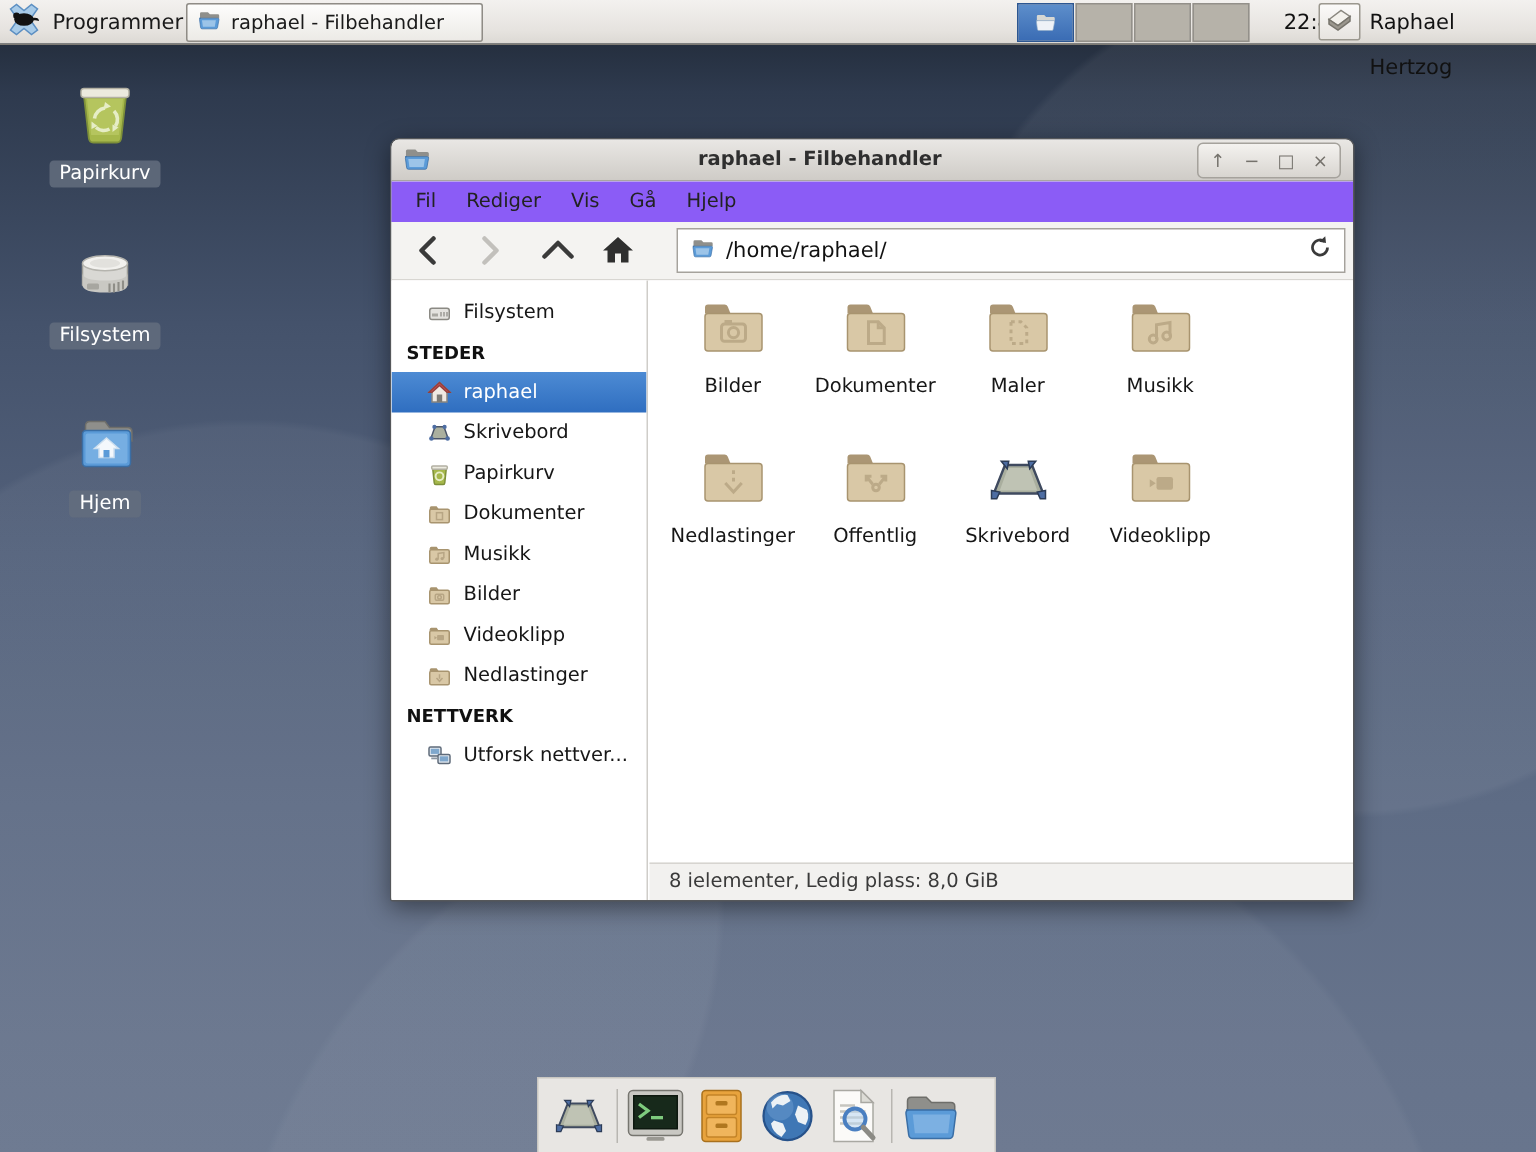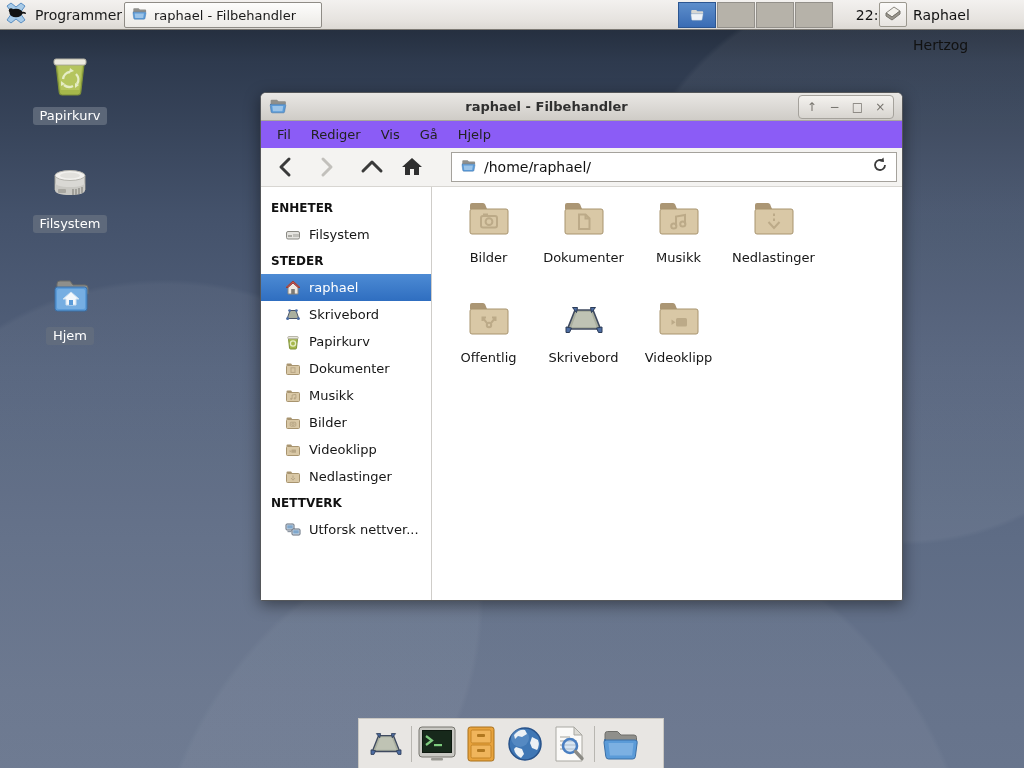--- a/index.html
+++ b/index.html
@@ -269,21 +269,20 @@
             <path d="M13 8 a5 5 0 1 1 -2-4" stroke="#3a3a3a" stroke-width="1.8" fill="none"></path>
             <path d="M11.5 0.5 l0.5 4.5-4.5-0.8z" fill="#3a3a3a"></path>
           </svg>
         </span>
       </div>
     </div>
 
     <div class="win-body">
 
       <div class="sidebar">
-        <div class="sb-header">ENHETER</div>
         <div class="sb-item">
           <svg width="16" height="16" viewBox="0 0 16 16">
             <rect x="1.5" y="4.5" width="13" height="7.5" rx="1.5" fill="#e4e3df" stroke="#8b8a84"></rect>
             <g stroke="#9b9a94" stroke-width="1">
                 <line x1="9" y1="7" x2="9" y2="10"></line>
                 <line x1="11" y1="7" x2="11" y2="10"></line>
                 <line x1="13" y1="7" x2="13" y2="10"></line>
               </g>
             <rect x="3" y="8" width="4" height="2" fill="#aaa9a3"></rect>
           </svg>
@@ -398,20 +397,30 @@
               <path d="M5 13 v-4 q0-2 2-2 h11 q1.6 0 2.2 1.5 l1.8 4.5z" fill="#ab9674"></path>
               <rect x="5" y="13" width="38" height="25" rx="2" fill="#d9c8a6" stroke="#a8946f"></rect>
               <g fill="none" stroke="#bcaa88" stroke-width="2">
                 <path d="M19 18.5 h6.5 l4 4 V33 h-10.5z"></path>
                 <path d="M25.5 18.5 v4 h4"></path>
               </g>
             </svg>
             <span class="f-lbl">Dokumenter</span>
           </div>
 
+          <div class="file">
+            <svg width="48" height="48" viewBox="0 0 48 48">
+              <path d="M5 13 v-4 q0-2 2-2 h11 q1.6 0 2.2 1.5 l1.8 4.5z" fill="#ab9674"></path>
+              <rect x="5" y="13" width="38" height="25" rx="2" fill="#d9c8a6" stroke="#a8946f"></rect>
+              <g fill="none" stroke="#bcaa88" stroke-width="2" stroke-dasharray="2.5 2.5">
+                <path d="M19 18.5 h6.5 l4 4 V33 h-10.5z"></path>
+              </g>
+            </svg>
+            <span class="f-lbl">Maler</span>
+          </div>
 
           <div class="file">
             <svg width="48" height="48" viewBox="0 0 48 48">
               <path d="M5 13 v-4 q0-2 2-2 h11 q1.6 0 2.2 1.5 l1.8 4.5z" fill="#ab9674"></path>
               <rect x="5" y="13" width="38" height="25" rx="2" fill="#d9c8a6" stroke="#a8946f"></rect>
               <g fill="none" stroke="#bcaa88" stroke-width="2">
                 <path d="M21 30 v-9.5 l9-1.5 v9"></path>
                 <circle cx="18.8" cy="30" r="2.6"></circle>
                 <circle cx="27.8" cy="28" r="2.6"></circle>
               </g>
@@ -466,20 +475,21 @@
                 <rect x="21" y="22" width="11" height="8.5" rx="1.5"></rect>
                 <path d="M16.5 23.5 l4 2.7-4 2.7z"></path>
               </g>
             </svg>
             <span class="f-lbl">Videoklipp</span>
           </div>
 
         </div>
       </div>
 
+      <div class="statusbar">8 ielementer, Ledig plass: 8,0 GiB</div>
     </div>
   </div>
 
   <div class="dock">
     <div class="dock-item">
       <svg width="40" height="40" viewBox="0 0 48 48">
         <path d="M15 14 h18 l7.5 19 H7.5z" fill="#a9ae9e" stroke="#3f4a5f" stroke-width="1.6"></path>
         <path d="M17 16 h14 l5.5 15 H11.5z" fill="#bfc3b4"></path>
         <g fill="#4d6da3" stroke="#2c3c57" stroke-width="1">
           <path d="M12.5 11.5 h5 l-1 5z"></path>

